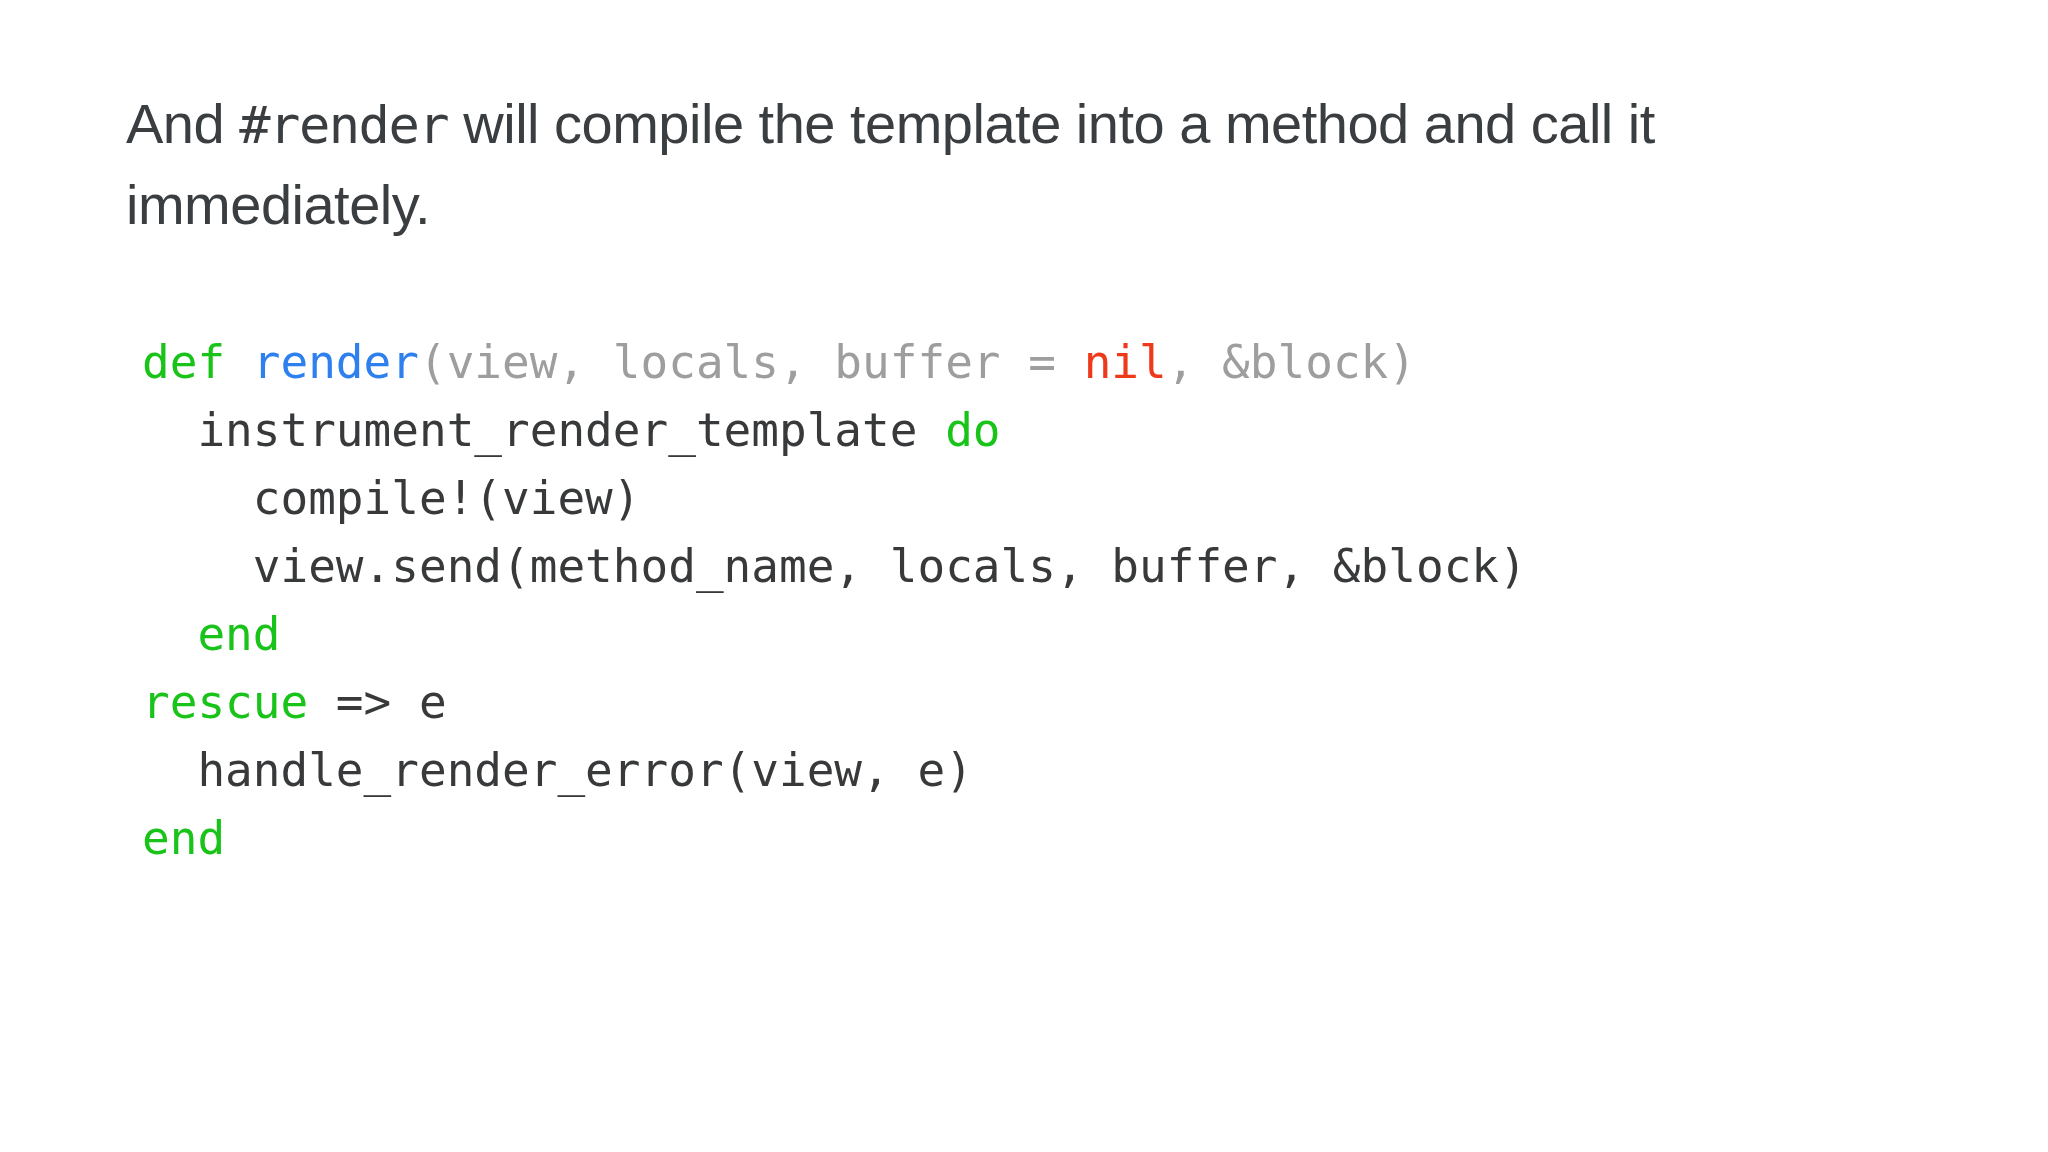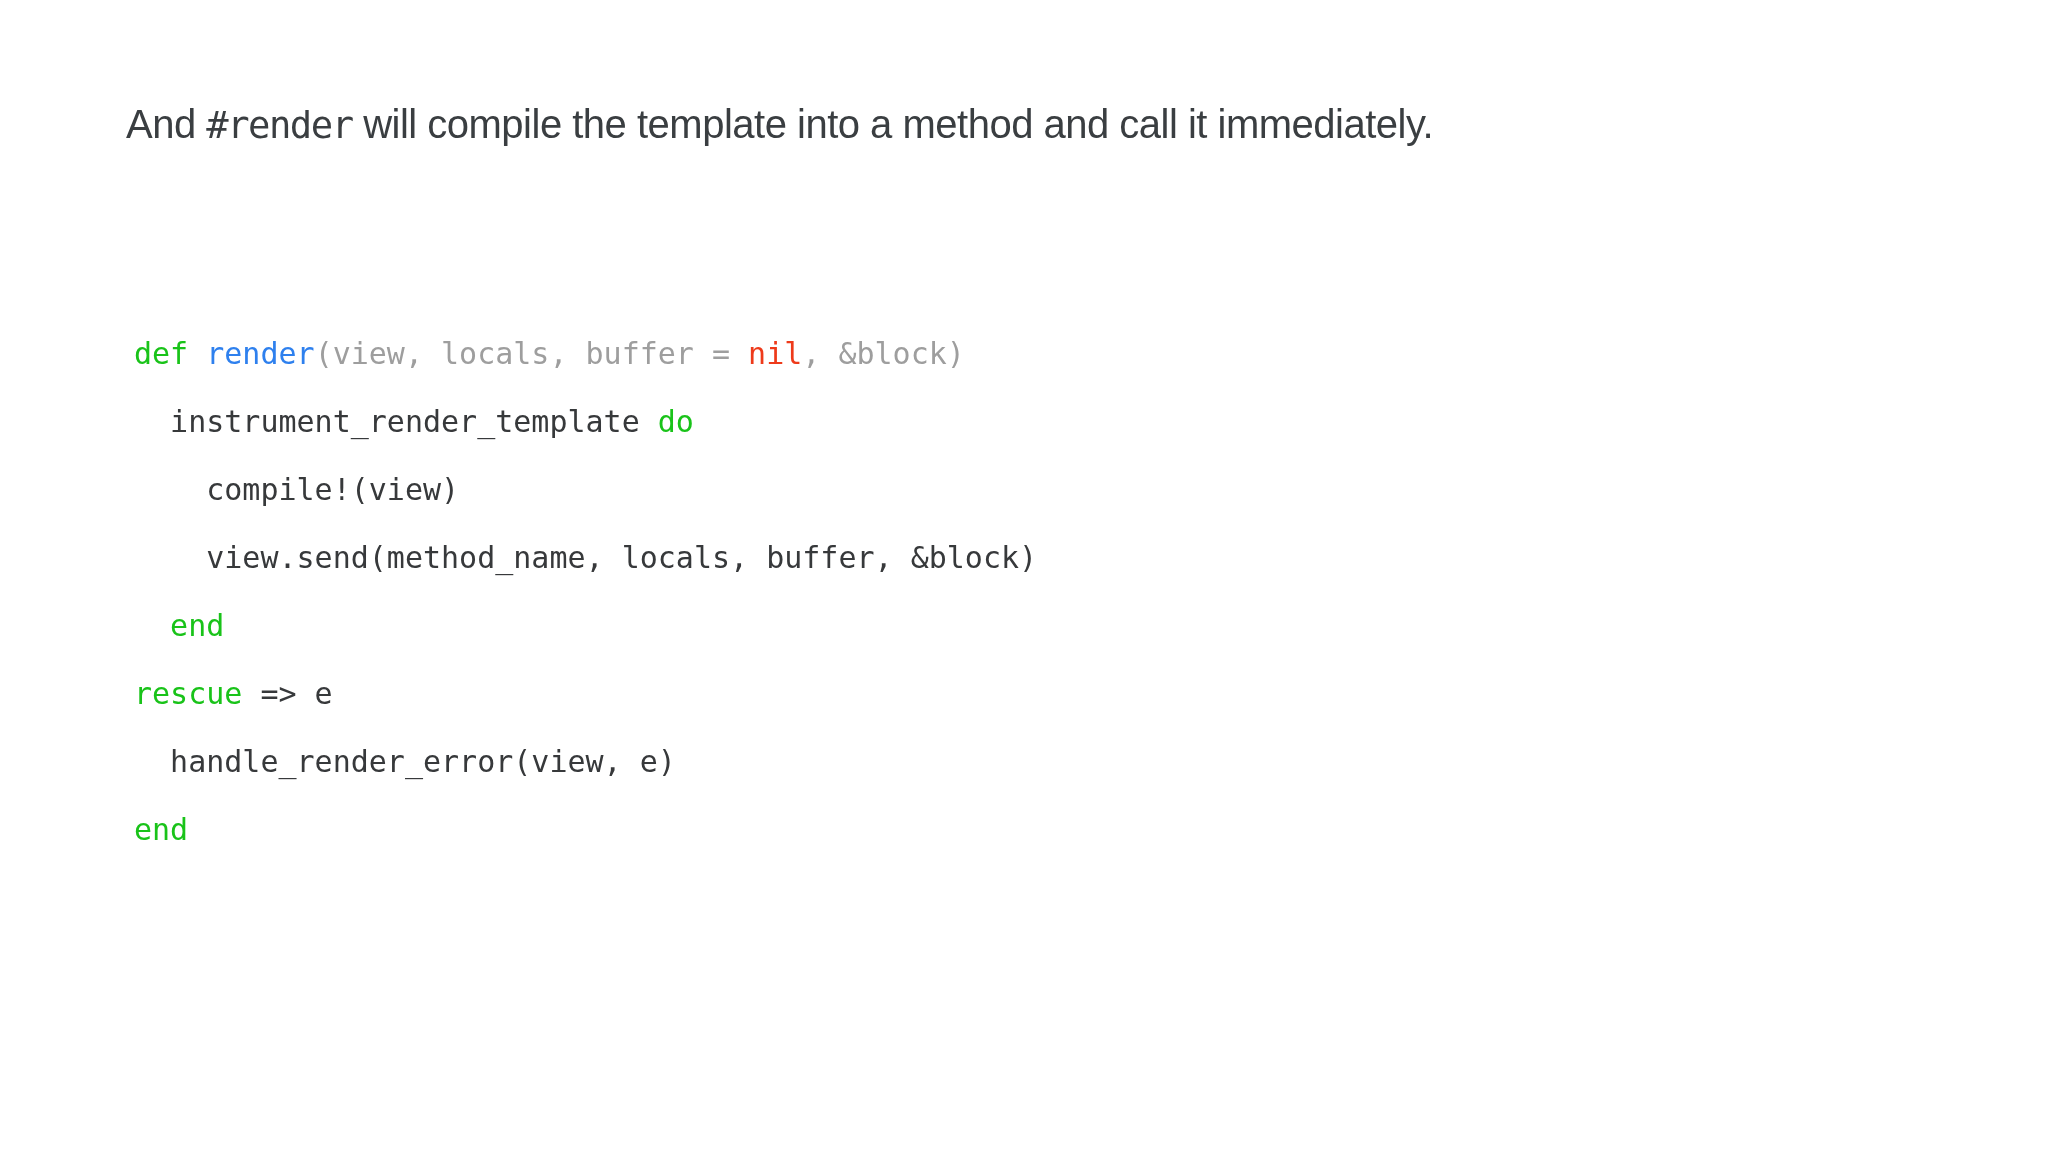--- a/index.html
+++ b/index.html
@@ -14,38 +14,38 @@
     background: #ffffff;
     font-family: "Liberation Sans", sans-serif;
     overflow: hidden;
   }
   .heading {
     position: absolute;
     left: 126px;
     top: 84px;
     margin: 0;
     max-width: 1760px;
-    font-size: 40px;
+    font-size: 56px;
     line-height: 80px;
     font-weight: 400;
     letter-spacing: -0.5px;
     color: #3a3e41;
   }
   .heading .mono {
     font-family: "DejaVu Sans Mono", monospace;
     font-size: 0.93em;
     letter-spacing: -1.5px;
   }
   .code {
     position: absolute;
     left: 126px;
     top: 312px;
-    margin: 8px;
+    margin: 16px;
     font-family: "DejaVu Sans Mono", monospace;
-    font-size: 30px;
+    font-size: 46px;
     line-height: 68px;
     white-space: pre;
     color: #37393b;
   }
   .code-line { white-space: pre; }
 </style>
 </head>
 <body>
 
 <div class="slide">

